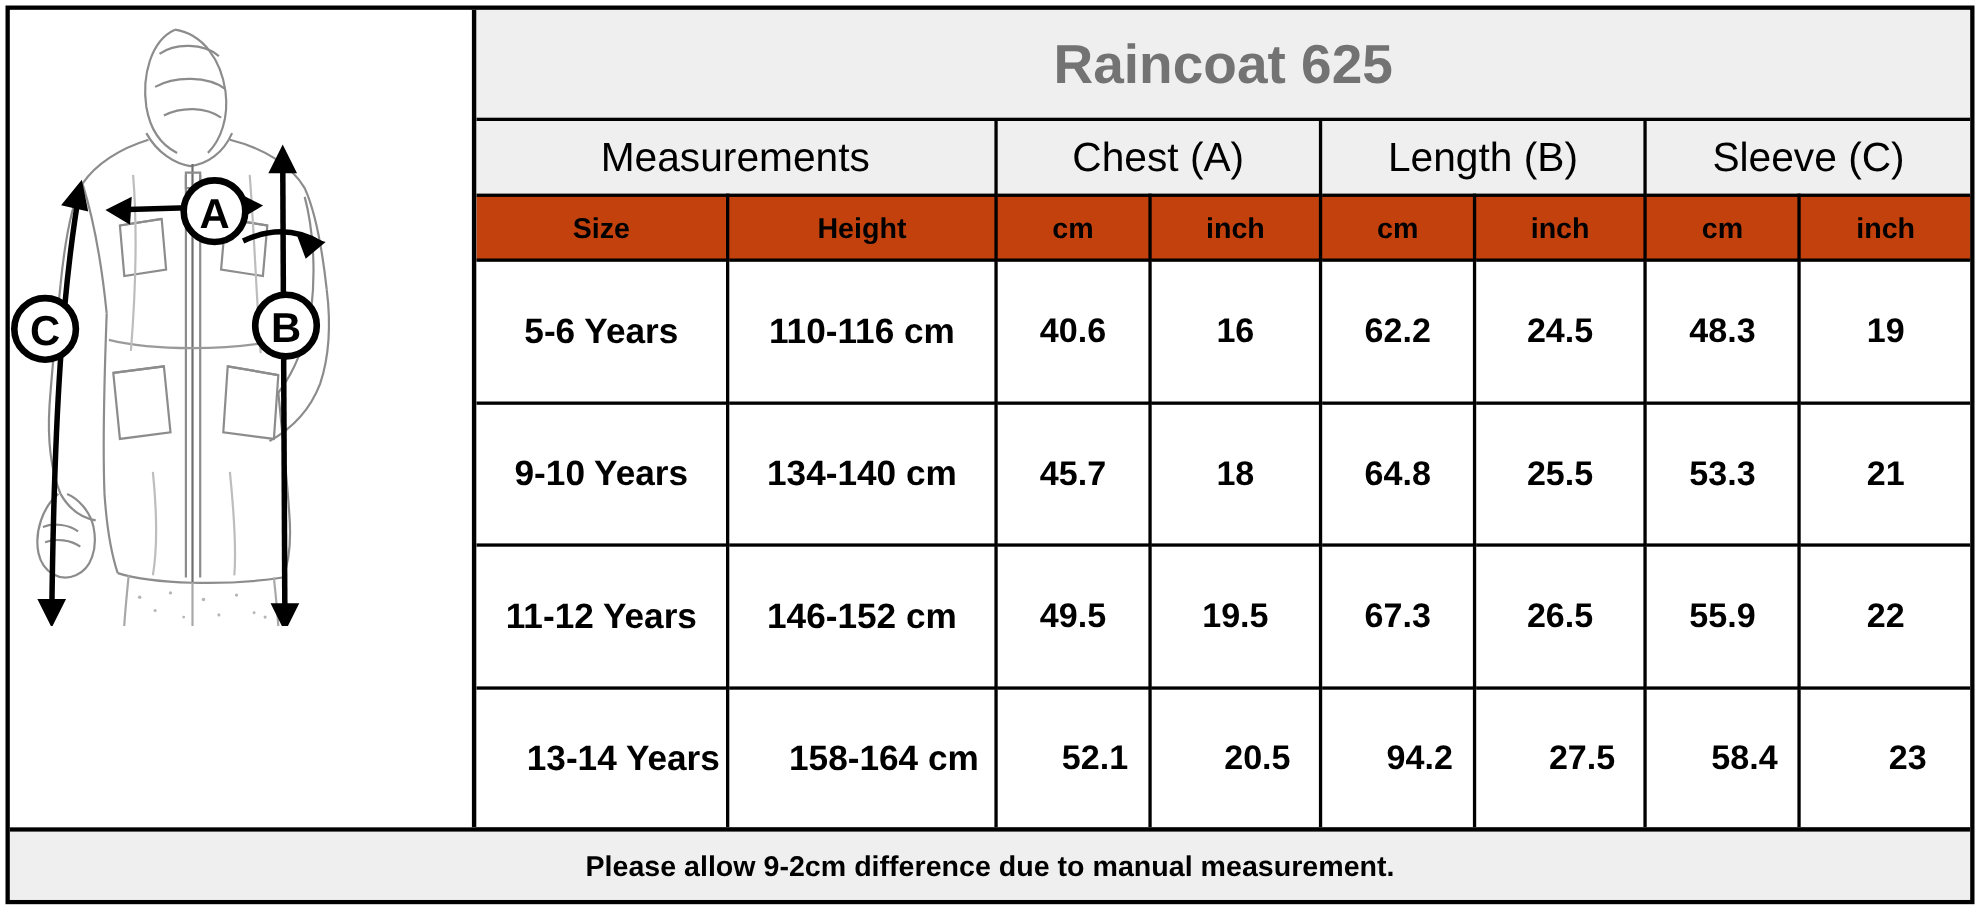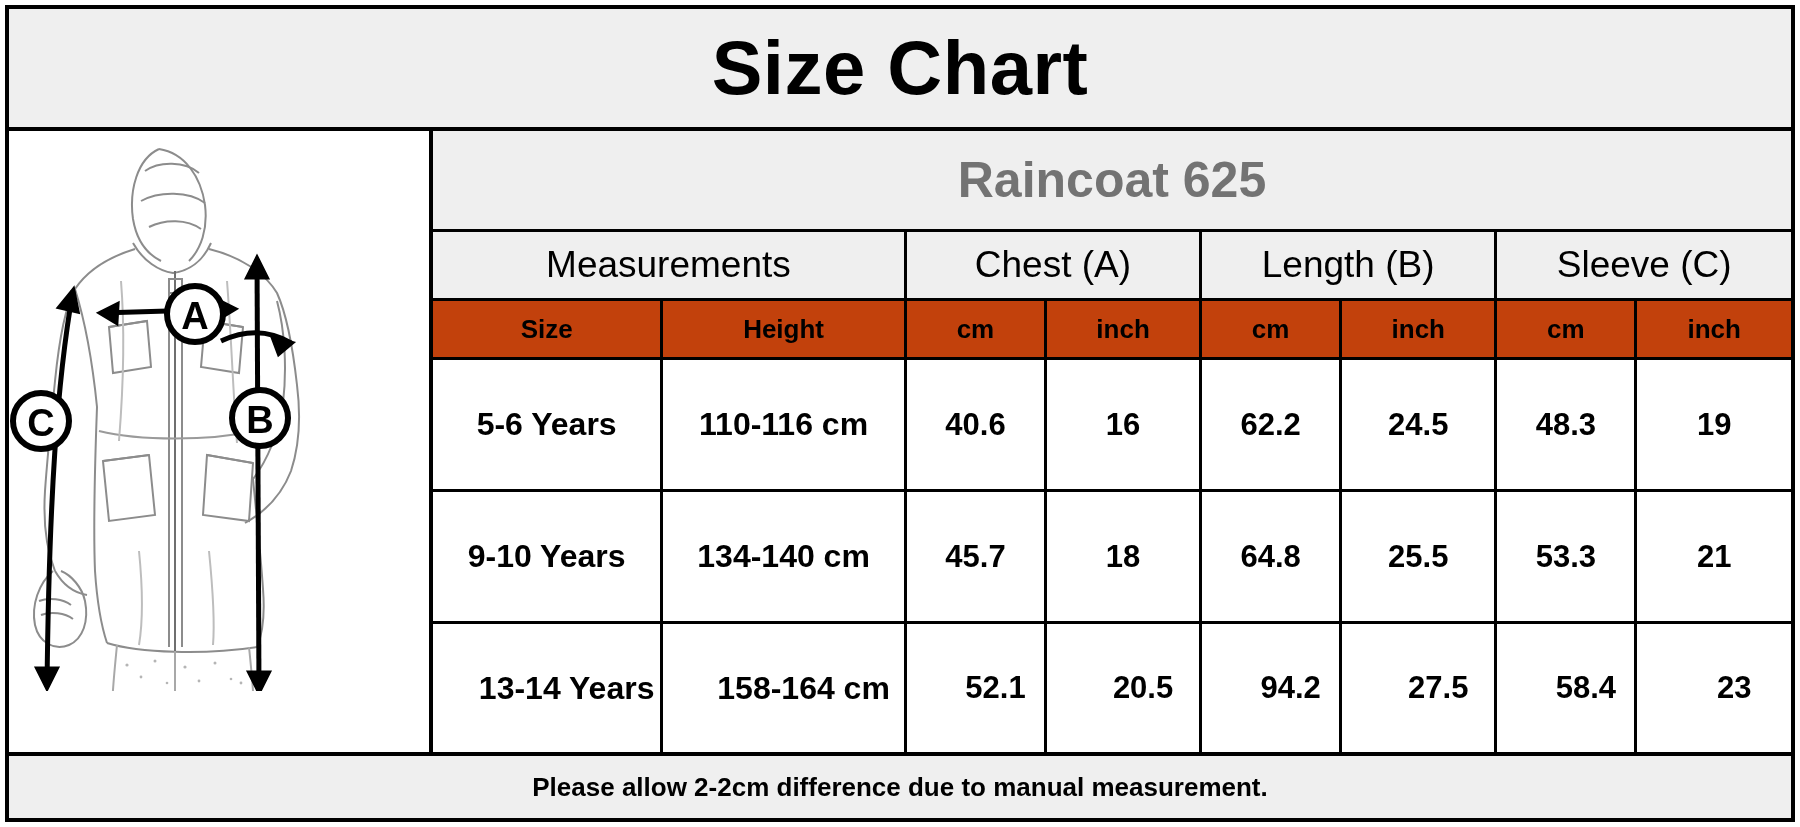--- a/index.html
+++ b/index.html
@@ -133,23 +133,20 @@
     font-size: 26px;
     font-weight: bold;
     color: #000;
   }
 </style>
 </head>
 <body>
 
 <div class="chart-wrap">
 
-  <div class="title-bar">
-    <div class="title">Size Chart</div>
-  </div>
 
   <div class="body-row">
 
     <div class="illus-cell">
       <svg width="420" height="560" viewBox="0 0 420 560">
         <g fill="none" stroke="#8c8c8c" stroke-width="2">
 
           <path d="M150 18 C128 28 120 60 124 88 C128 112 140 124 152 130"></path>
           <path d="M150 18 C176 22 192 46 196 74 C199 98 192 118 180 130"></path>
           <path d="M136 40 C150 30 176 30 190 42"></path>
@@ -317,30 +314,40 @@
             <td class="size-col">9-10 Years</td>
             <td class="height-col">134-140 cm</td>
             <td>45.7</td>
             <td>18</td>
             <td>64.8</td>
             <td>25.5</td>
             <td>53.3</td>
             <td>21</td>
           </tr>
           <tr>
+            <td class="size-col">11-12 Years</td>
+            <td class="height-col">146-152 cm</td>
+            <td>49.5</td>
+            <td>19.5</td>
+            <td>67.3</td>
+            <td>26.5</td>
+            <td>55.9</td>
+            <td>22</td>
+          </tr>
+          <tr>
             <td class="size-col">13-14 Years</td>
             <td class="height-col">158-164 cm</td>
             <td>52.1</td>
             <td>20.5</td>
             <td>94.2</td>
             <td>27.5</td>
             <td>58.4</td>
             <td>23</td>
           </tr>
         </tbody>
       </table>
     </div>
   </div>
 
   <div class="footer-bar">
-    <div class="note">Please allow 2-2cm difference due to manual measurement.</div>
+    <div class="note">Please allow 9-2cm difference due to manual measurement.</div>
   </div>
 </div>
 
 </body></html>

